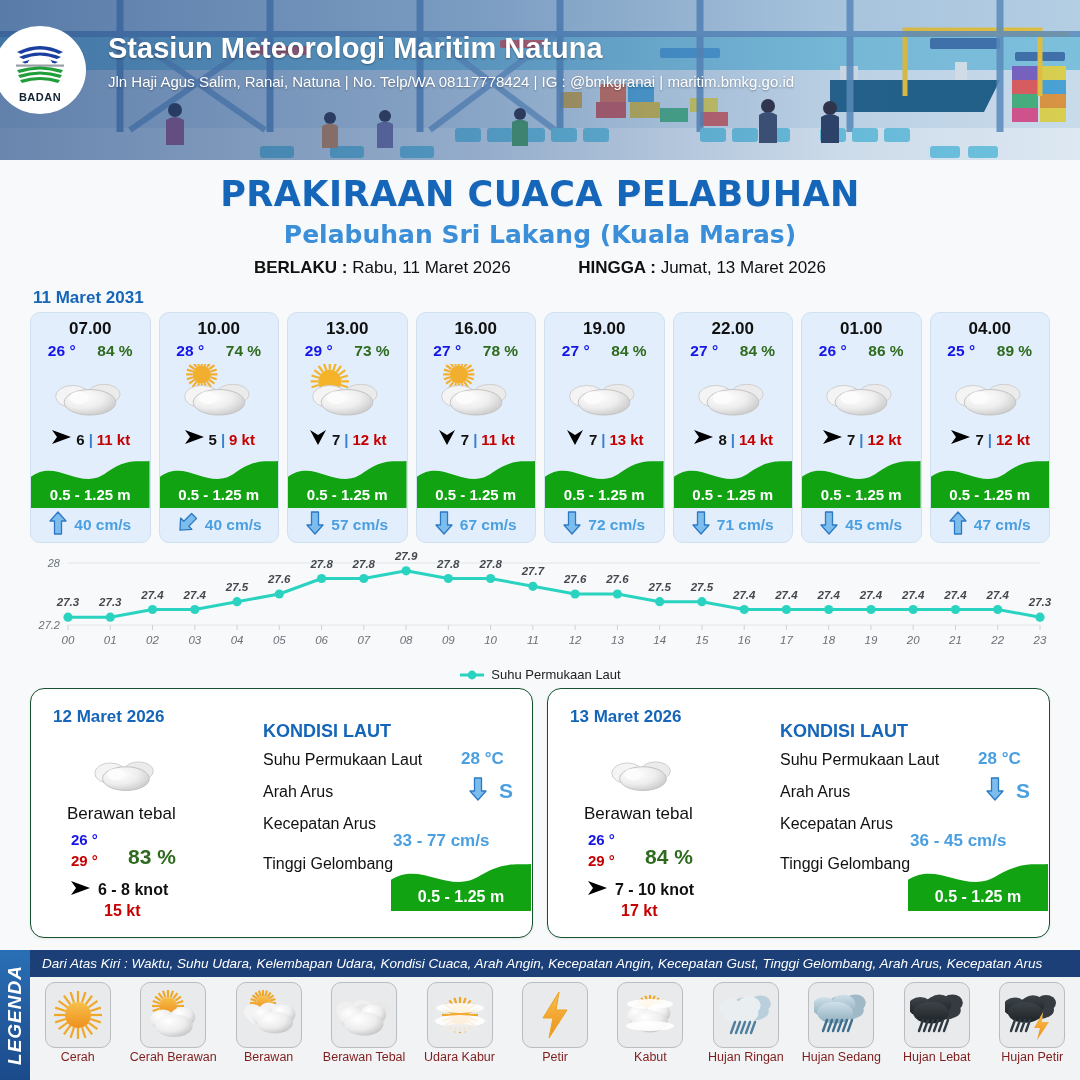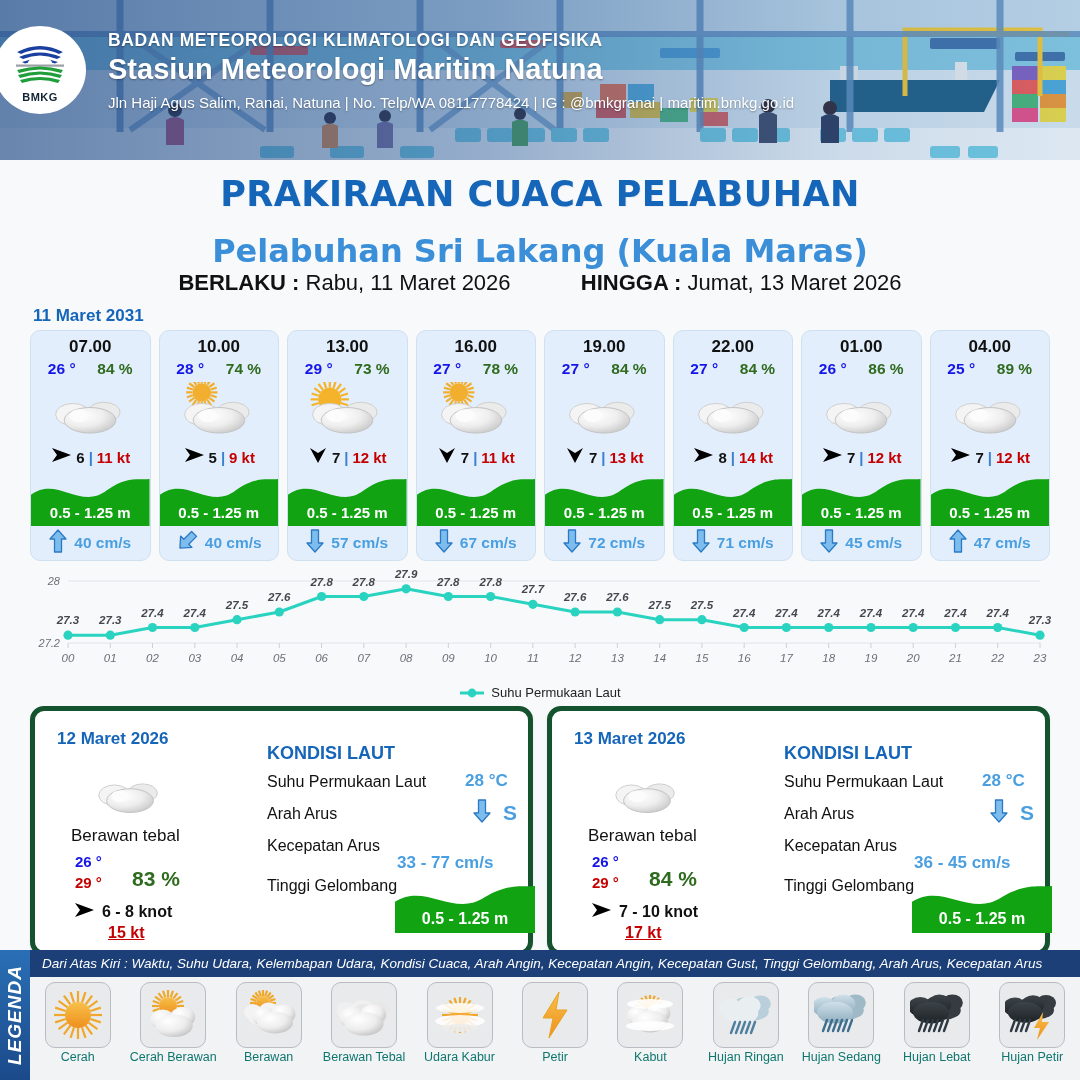--- a/index.html
+++ b/index.html
@@ -31,23 +31,23 @@
   .logo-txt { font-size:11px; font-weight:bold; color:#123; letter-spacing:.5px; margin-top:1px;}
   .hdr-text { position:absolute; left:108px; top:30px; z-index:5; text-shadow:0 1px 2px rgba(0,0,0,.35); }
   .hdr-l1 { color:#fff; font-size:17.5px; font-weight:bold; letter-spacing:.6px; }
   .hdr-l2 { color:#fff; font-size:29px; font-weight:bold; margin-top:2px; letter-spacing:0px;}
   .hdr-l3 { color:#fff; font-size:15px; margin-top:8px; font-weight:normal; }
 
   
   .title-wrap { text-align:center; padding-top:14px; }
   .t1 { font-size:35px; font-weight:bold; color:#1565b8; letter-spacing:.5px;
         font-family:"DejaVu Sans", sans-serif; text-shadow:1px 1px 0 #e8eef5;}
-  .t2 { font-size:32px; font-weight:bold; color:#3a8fd8; margin-top:18px;
+  .t2 { font-size:25px; font-weight:bold; color:#3a8fd8; margin-top:6px;
         font-family:"DejaVu Sans", sans-serif;}
-  .t3 { font-size:22px; color:#111;text-align:center; }
+  .t3 { margin-top:9px; font-size:17px; color:#111;text-align:center; }
   .t3 .lbl { font-weight:bold; }
   .t3 .gap { display:inline-block; width:58px; }
 
   
   .daylabel { color:#1565b8; font-weight:bold; font-size:17px; margin:10px 0 4px 33px; }
 
   
   .cards { display:flex; gap:8px; padding:0 30px; }
   .card {
     width:127px; background:#e2eefb; border:1px solid #cfe0f0; border-radius:10px;
@@ -72,32 +72,32 @@
   
   .chart-wrap { position:relative; margin:8px 0 0 0; height:115px;font-style:italic; }
   .chart-svg { display:block; }
   .legend-line { text-align:center; margin-top:1px; font-size:13px; color:#222;
                  display:flex; align-items:center; justify-content:center; gap:6px;}
   .leg-marker { display:inline-block; width:26px; height:12px; position:relative;}
 
   
   .days { display:flex; gap:14px; padding:6px 30px 0 30px; }
   .day {
-    flex:1; background:#fff; border:5px solid #14532d; border-radius:14px;
+    flex:1; background:#fff; border:1px solid #14532d; border-radius:14px;
     height:250px; position:relative; box-shadow:0 1px 3px rgba(0,0,0,.08);
   }
   .d-date { position:absolute; left:22px; top:18px; color:#1565b8; font-weight:bold; font-size:17px;}
   .d-icon { position:absolute; left:56px; top:54px; }
   .d-cond { position:absolute; left:36px; top:115px; font-size:17px; color:#111; }
   .d-tmin { position:absolute; left:40px; top:142px; color:#1515e8; font-weight:bold; font-size:15px;}
   .d-tmax { position:absolute; left:40px; top:163px; color:#c50000; font-weight:bold; font-size:15px;}
   .d-hum  { position:absolute; left:97px; top:156px; color:#2f6b1e; font-weight:bold; font-size:21px;}
   .d-wind { position:absolute; left:38px; top:190px; display:flex; align-items:center; gap:7px;
             font-size:16px; font-weight:bold; color:#111;justify-content:center;}
-  .d-gust { position:absolute; left:73px; top:213px; color:#c50000; font-weight:bold; font-size:16px;text-decoration:underline;}
+  .d-gust { position:absolute; left:73px; top:213px; color:#c50000; font-weight:bold; font-size:16px;}
   .d-sea  { position:absolute; left:232px; top:32px; color:#1565b8; font-weight:bold; font-size:18px;}
   .d-lbl  { position:absolute; left:232px; font-size:16px; color:#111; }
   .d-val  { position:absolute; color:#4a9fe0; font-weight:bold; font-size:17px; }
   .d-wavebox { position:absolute; left:360px; top:170px; width:140px; height:52px; }
 
   
   .legenda { position:absolute; left:0; bottom:0; width:1080px; height:130px; display:flex; }
   .leg-side {
     width:30px; background:linear-gradient(180deg,#2a6fb5 0%,#1b4a8a 100%);
     display:flex; align-items:center; justify-content:center;
@@ -110,21 +110,21 @@
   .leg-note {
     background:#1b3f76; color:#fff; font-style:italic; font-size:13.5px;
     padding:6px 10px 6px 12px; white-space:nowrap; overflow:hidden;
   }
   .leg-items { flex:1; display:flex; justify-content:space-around; align-items:flex-start; padding-top:5px;}
   .leg-item { display:flex; flex-direction:column; align-items:center; width:94px; }
   .leg-box {
     width:66px; height:66px; border:1px solid #b9bdc2; border-radius:10px;
     background:#e9eaec; display:flex; align-items:center; justify-content:center;
   }
-  .leg-cap { font-size:12.5px; color:#0f766e; margin-top:3px; text-align:center; line-height:1.1;}
+  .leg-cap { font-size:12.5px; color:#7f1d1d; margin-top:3px; text-align:center; line-height:1.1;}
 </style>
 </head>
 <body>
 
 <div class="header">
   <svg class="hdr-art" viewBox="0 0 1080 160" preserveAspectRatio="none">
     <rect x="0" y="0" width="1080" height="160" fill="#9dbdd8"></rect>
     <rect x="0" y="0" width="1080" height="36" fill="#b9d2e6"></rect>
     <rect x="0" y="36" width="1080" height="34" fill="#7fc3de"></rect>
 
@@ -241,25 +241,24 @@
     <svg class="logo-inner" viewBox="0 0 58 52">
       <path d="M6 14 Q29 2 52 14 L48 16 Q29 7 10 16 Z" fill="#1a3fa0"></path>
       <path d="M8 19 Q29 10 50 19 L46 21 Q29 14 12 21 Z" fill="#1a3fa0"></path>
       <path d="M11 24 Q29 17 47 24 L44 25.5 Q29 20 14 25.5 Z" fill="#1a3fa0"></path>
       <ellipse cx="29" cy="25" rx="12" ry="6" fill="#fff"></ellipse>
       <rect x="5" y="26.5" width="48" height="2.2" fill="#9aa0a6"></rect>
       <path d="M6 32 Q29 25 52 32 L50 35 Q29 28 8 35 Z" fill="#1f9e3a"></path>
       <path d="M7 37 Q29 30 51 37 L49 40 Q29 33 9 40 Z" fill="#1f9e3a"></path>
       <path d="M9 42 Q29 36 49 42 L47 45 Q29 39 11 45 Z" fill="#1f9e3a"></path>
     </svg>
-    <div class="logo-txt">BMKG</div>
+    <div class="logo-txt">BADAN</div>
   </div>
 
   <div class="hdr-text">
-    <div class="hdr-l1">BADAN METEOROLOGI KLIMATOLOGI DAN GEOFISIKA</div>
     <div class="hdr-l2">Stasiun Meteorologi Maritim Natuna</div>
     <div class="hdr-l3">Jln Haji Agus Salim, Ranai, Natuna  | No. Telp/WA 08117778424 | IG : @bmkgranai | maritim.bmkg.go.id</div>
   </div>
 </div>
 
 <div class="title-wrap">
   <div class="t1">PRAKIRAAN CUACA PELABUHAN</div>
   <div class="t2">Pelabuhan Sri Lakang (Kuala Maras)</div>
   <div class="t3">
     <span class="lbl">BERLAKU :</span>

